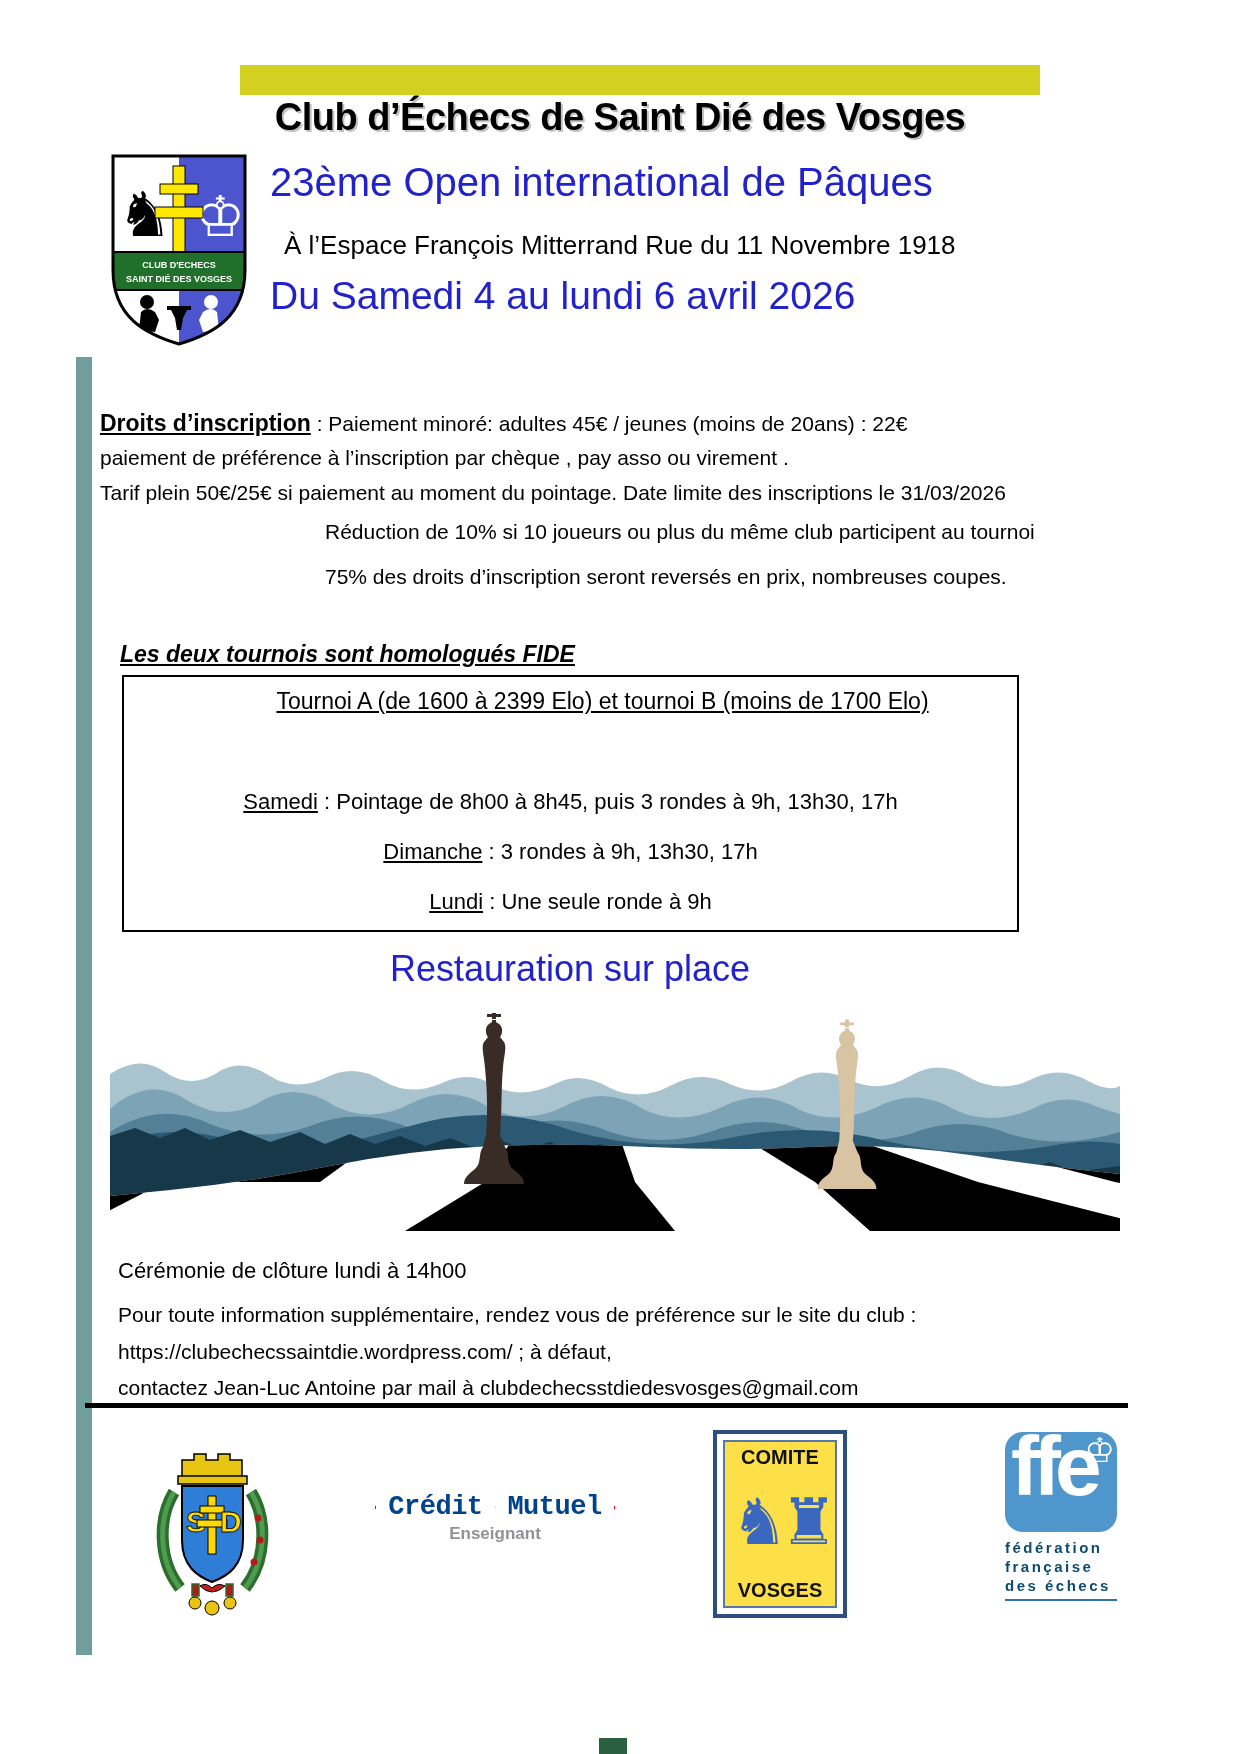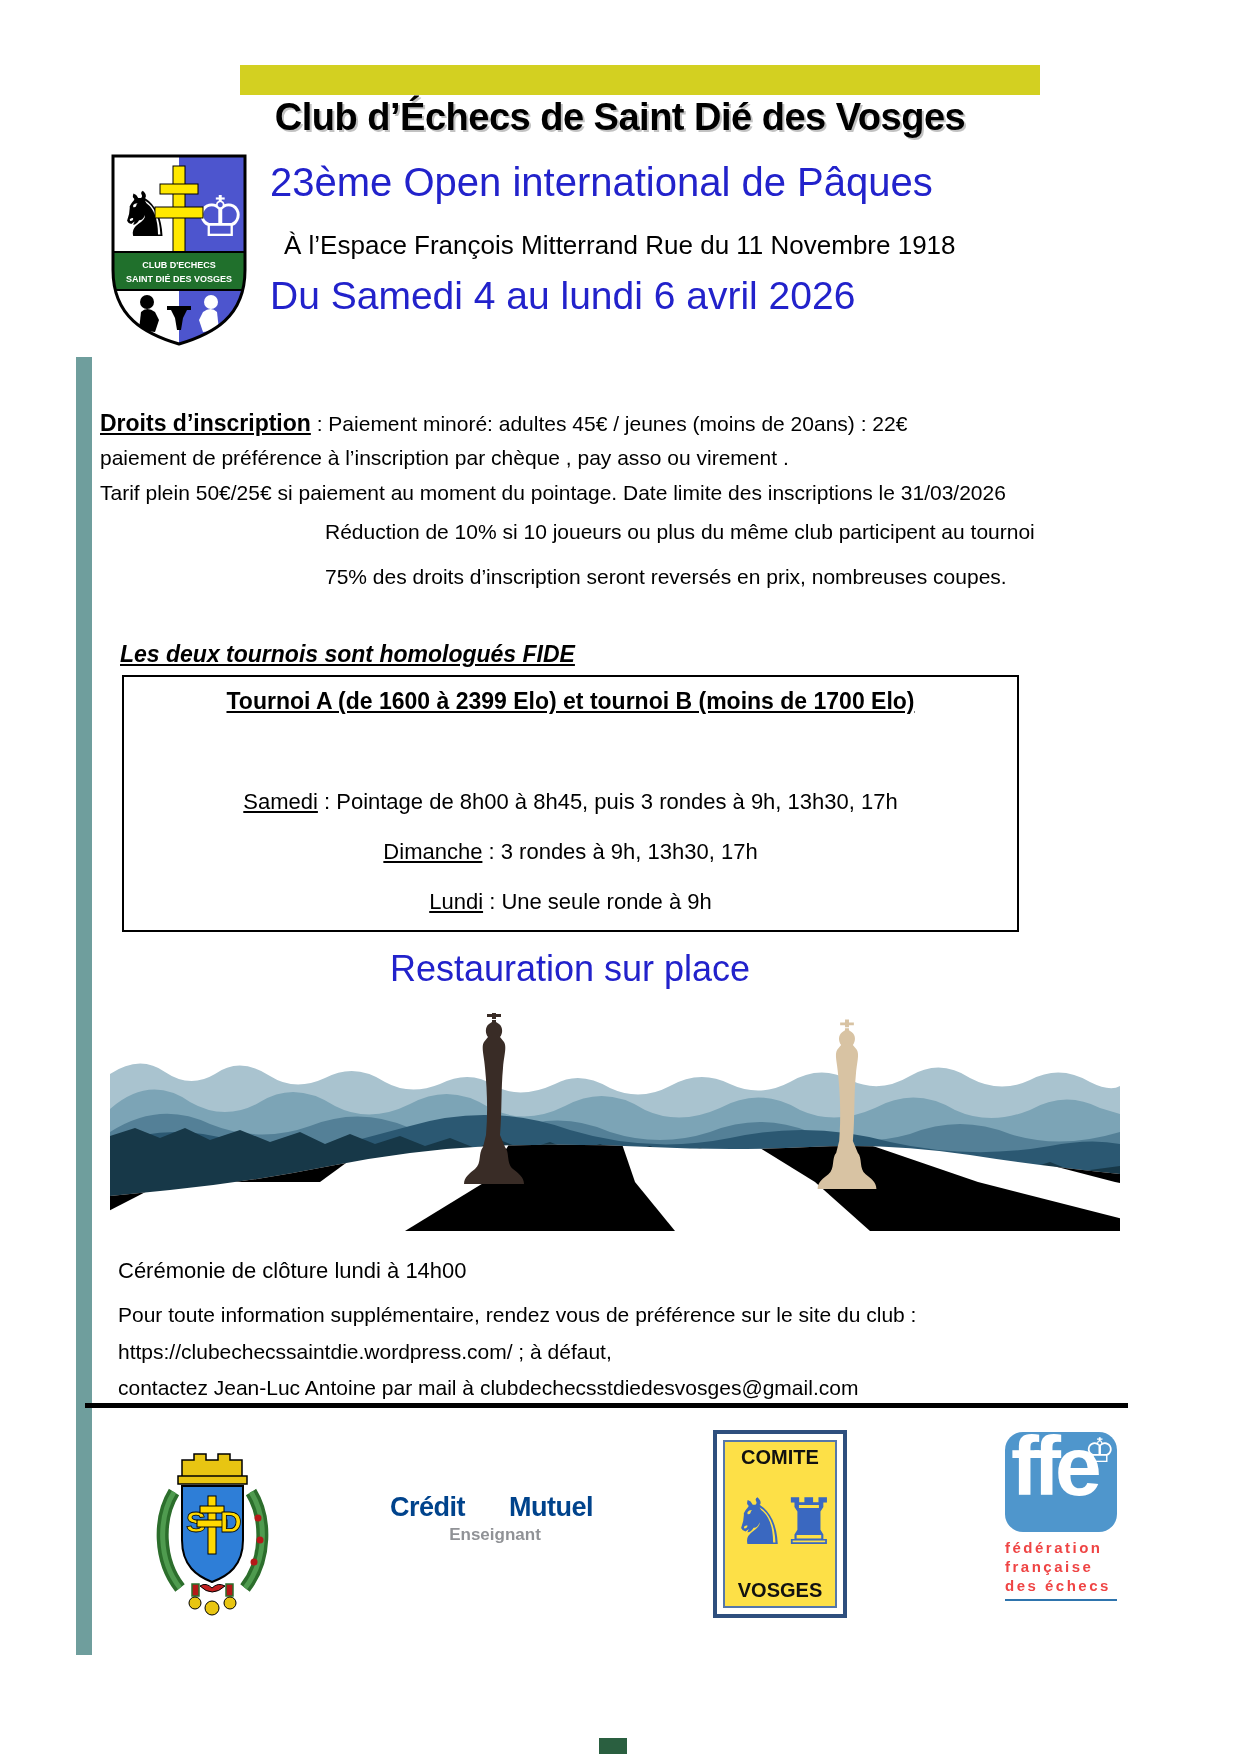--- a/index.html
+++ b/index.html
@@ -21,59 +21,59 @@
   .b3{left:100px;top:481px;width:1010px;}
   .b4{left:325px;top:520px;width:800px;}
   .b5{left:325px;top:565px;width:800px;}
   .fees-label{font-weight:bold;font-size:23px;text-decoration:underline;}
   .fide{left:120px;top:641px;width:900px;text-align:left;font-size:23px;font-weight:bold;
         font-style:italic;}
   .fide span{text-decoration:underline;}
   
   .sched-box{left:122px;top:675px;width:893px;height:253px;border:2px solid #000;}
   .sb-line{position:absolute;left:0;width:100%;text-align:center;font-size:22px;}
-  .sb-header{top:11px;font-weight:bold;font-size:23px;text-decoration:underline;}
+  .sb-header{top:11px;font-weight:normal;font-size:23px;text-decoration:underline;padding-left:32px;}
   .sb-2{top:62px;}
   .sb-3{top:112px;}
   .sb-4{top:162px;}
   .sb-5{top:212px;}
   .day{text-decoration:underline;}
   .restauration{left:120px;top:948px;width:900px;text-align:center;font-size:36px;color:#2222cb;}
   
   .scene-wrap{left:110px;top:1013px;width:1010px;height:219px;}
   
   .ceremony{left:118px;top:1258px;font-size:22px;}
   .info1{left:118px;top:1303px;font-size:21px;}
   .info2{left:118px;top:1340px;font-size:21px;}
   .info3{left:118px;top:1376px;font-size:21px;}
   .black-rule{left:85px;top:1403px;width:1043px;height:5px;background:#000;}
   
   .arms-wrap{left:150px;top:1448px;width:125px;height:172px;}
   .cm-wrap{left:375px;top:1492px;width:240px;text-align:center;}
-  .cm-line{display:flex;align-items:center;justify-content:flex-end;gap:22px;}
+  .cm-line{display:flex;align-items:center;justify-content:center;gap:12px;font-family:Liberation Mono, monospace;}
   .cm-dash{width:42px;height:3px;background:#e30613;}
   .cm-word{font-size:27px;font-weight:bold;color:#00438c;letter-spacing:-0.5px;}
   .cm-sub{font-size:17px;font-weight:bold;color:#909296;margin-top:2px;}
   .comite-box{left:713px;top:1430px;width:126px;height:180px;background:#fde047;
               border:4px solid #2e4f7e;box-shadow:inset 0 0 0 6px #fff,inset 0 0 0 8px #5577aa;}
   .comite-top{position:absolute;top:12px;left:0;width:100%;text-align:center;
               font-size:20px;font-weight:bold;color:#111;}
   .comite-pieces{position:absolute;top:38px;left:0;width:100%;text-align:center;
               font-family:"DejaVu Sans",sans-serif;font-size:64px;color:#3a68c0;
               letter-spacing:-8px;line-height:100px;}
   .comite-bottom{position:absolute;bottom:12px;left:0;width:100%;text-align:center;
               font-size:20px;font-weight:bold;color:#111;}
   .ffe-wrap{left:1005px;top:1432px;width:112px;}
   .ffe-square{position:relative;width:112px;height:100px;background:#4f96cc;border-radius:18px;}
   .ffe-text{position:absolute;left:6px;top:-14px;font-size:84px;font-weight:bold;color:#fff;
             letter-spacing:-6px;font-family:"Liberation Sans",sans-serif;}
   .ffe-king{position:absolute;right:2px;top:-2px;font-size:34px;color:#fff;
             font-family:"DejaVu Sans",sans-serif;}
   .ffe-caption{margin-top:6px;border-bottom:2px solid #2e74ad;padding-bottom:4px;}
-  .ffe-caption div{font-size:15px;font-weight:bold;color:#ef4444;letter-spacing:2.5px;line-height:19px;}
+  .ffe-caption div{font-size:15px;font-weight:bold;color:#0c4a6e;letter-spacing:2.5px;line-height:19px;}
   .green-chip{left:599px;top:1738px;width:28px;height:16px;background:#2a5f40;}
 </style>
 </head>
 <body>
 
 <div class="page">
 
   <div class="abs yellow-band"></div>
 
   <div class="abs main-title">Club d’Échecs de Saint Dié des Vosges</div>

